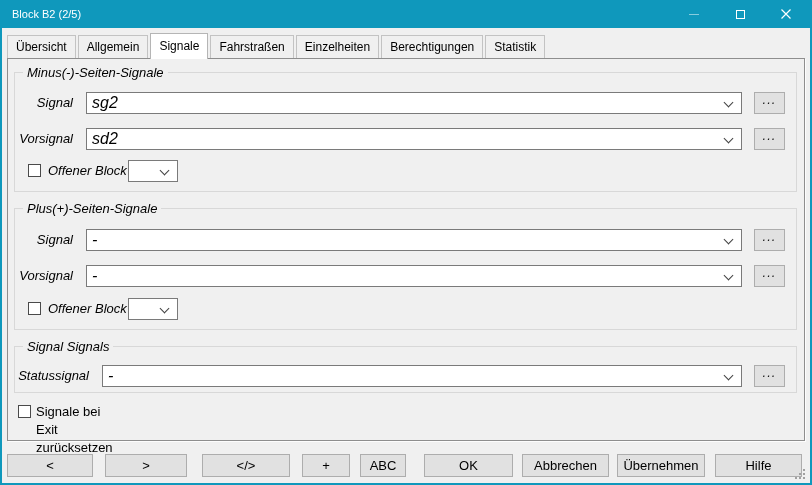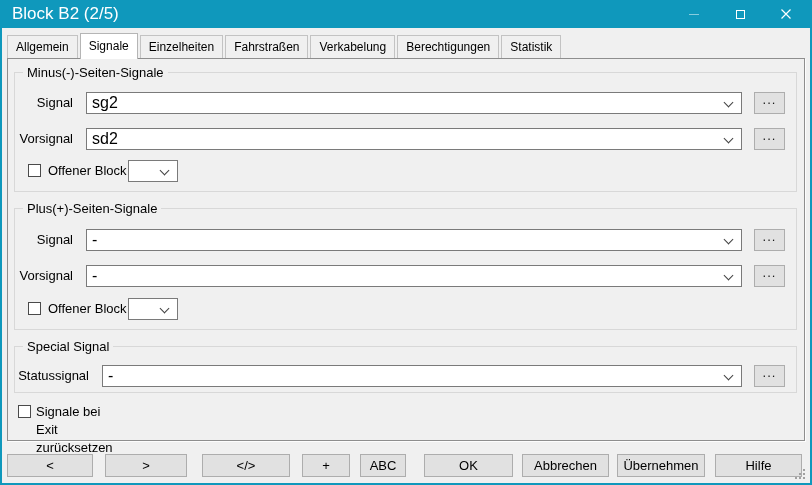--- a/index.html
+++ b/index.html
@@ -2,43 +2,43 @@
 <html><head>
 <meta charset="utf-8">
 <style>
   * { box-sizing: border-box; margin: 0; padding: 0; }
   html, body { width: 812px; height: 485px; overflow: hidden; background: #fff;
     font-family: "Liberation Sans", sans-serif; }
   .window { position: relative; width: 812px; height: 485px; background: #0f98bc; }
 
   
   .titlebar { position: absolute; left: 0; top: 0; width: 812px; height: 28px; background: #0f98bc; }
-  .title { position: absolute; left: 12px; top: 0; line-height: 28px; color: #ffffff; font-size: 17px; text-align: right; }
+  .title { position: absolute; left: 12px; top: 0; line-height: 28px; color: #ffffff; font-size: 11px; text-align: right; }
   .win-btn { position: absolute; top: 0; width: 46px; height: 28px; display: flex; align-items: center; justify-content: center; }
   .wb-min { left: 671px; } .wb-max { left: 717px; } .wb-close { left: 763px; }
   .dash { width: 10px; height: 1px; background: rgba(255,255,255,.5); }
   .square { width: 9px; height: 9px; border: 1px solid #ffffff; }
 
   
   .client { position: absolute; left: 2px; top: 28px; width: 808px; height: 455px; background: #f0f0f0; }
 
   
   .tabs { position: absolute; left: 5px; top: 4px; height: 27px; display: flex; align-items: flex-end; z-index: 3; }
   .tab { height: 23px; line-height: 22px; padding: 0 8px; margin: 0 2px 1px 0; font-size: 12px; color: #000;
     background: #f0f0f0; border: 1px solid #c3c3c3; border-bottom: none; cursor: default; }
   .tab.active { height: 26px; line-height: 25px; margin-bottom: 0; background: #ffffff; border-color: #b5b5b5; text-align: right; }
 
   .tab-page { position: absolute; left: 5px; top: 30px; width: 798px; height: 383px;
     background: #f0f0f0; border: 1px solid #8e8e8e; box-shadow: 1px 1px 0 rgba(255,255,255,.85); }
 
   
   .group { position: absolute; left: 12px; width: 783px; border: 1px solid #d8d8d8; }
-  .group-title { position: absolute; top: -8px; left: 8px; padding: 0 4px; background: #f0f0f0; font-size: 13px; color: #000; }
+  .group-title { position: absolute; top: -8px; left: 8px; padding: 0 4px; background: #f0f0f0; font-size: 13px; color: #000; font-style: italic; }
 
-  .row { position: absolute; left: 0; right: 0; height: 22px; }
+  .row { position: absolute; left: 0; right: 0; height: 22px; font-style: italic; }
   .row-label { position: absolute; left: 0; width: 58px; text-align: right; line-height: 22px; font-size: 13px; color: #000; }
   .row-label.wide { width: 74px; }
 
   .combo { position: absolute; top: 0; height: 22px; background: #ffffff; border: 1px solid #7a7a7a; }
   .combo-value { position: absolute; left: 5px; top: 0; line-height: 20px; font-size: 16px; color: #000; white-space: pre; }
   .chevron { position: absolute; right: 9px; top: 6px; width: 7px; height: 7px;
     border-right: 1px solid #424242; border-bottom: 1px solid #424242; transform: rotate(45deg); }
 
   .browse { position: absolute; top: 0; width: 31px; height: 22px; background: #e1e1e1; border: 1px solid #adadad;
     font-size: 13px; color: #1a1a1a; display: flex; align-items: center; justify-content: center;
@@ -74,25 +74,25 @@
     <div class="win-btn wb-close">
       <svg width="10" height="10" viewBox="0 0 10 10">
           <path d="M0.5 0.5 L9.5 9.5 M9.5 0.5 L0.5 9.5" stroke="#ffffff" stroke-width="1.2"></path>
         </svg>
     </div>
   </div>
 
   <div class="client">
 
     <div class="tabs">
+      <div class="tab">Übersicht</div>
       <div class="tab">Allgemein</div>
       <div class="tab active">Signale</div>
+      <div class="tab">Fahrstraßen</div>
       <div class="tab">Einzelheiten</div>
-      <div class="tab">Fahrstraßen</div>
-      <div class="tab">Verkabelung</div>
       <div class="tab">Berechtigungen</div>
       <div class="tab">Statistik</div>
     </div>
 
     <div class="tab-page"></div>
 
     <div class="group" style="top:44px;height:120px;">
       <span class="group-title">Minus(-)-Seiten-Signale</span>
       <div class="row" style="top:19px;">
         <span class="row-label">Signal</span>
@@ -142,21 +142,21 @@
         <span class="checkbox" style="left:13px;top:4px;"></span>
         <span class="cb-label" style="left:33px;top:0;">Offener Block</span>
         <div class="combo" style="left:113px;width:50px;">
           <span class="combo-value"></span>
           <span class="chevron"></span>
         </div>
       </div>
     </div>
 
     <div class="group" style="top:318px;height:47px;">
-      <span class="group-title">Special Signal</span>
+      <span class="group-title">Signal Signals</span>
       <div class="row" style="top:18px;">
         <span class="row-label wide">Statussignal</span>
         <div class="combo" style="left:87px;width:640px;">
           <span class="combo-value">-</span>
           <span class="chevron"></span>
         </div>
         <div class="browse" style="left:739px;">...</div>
       </div>
     </div>
 

